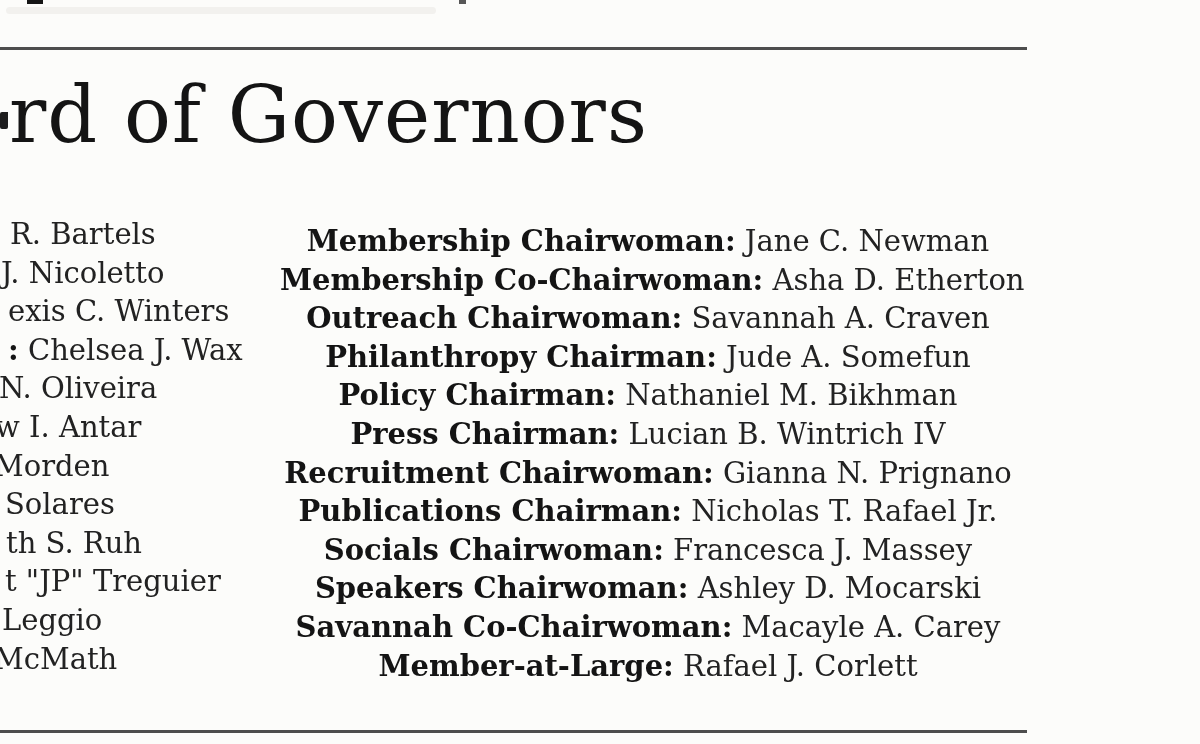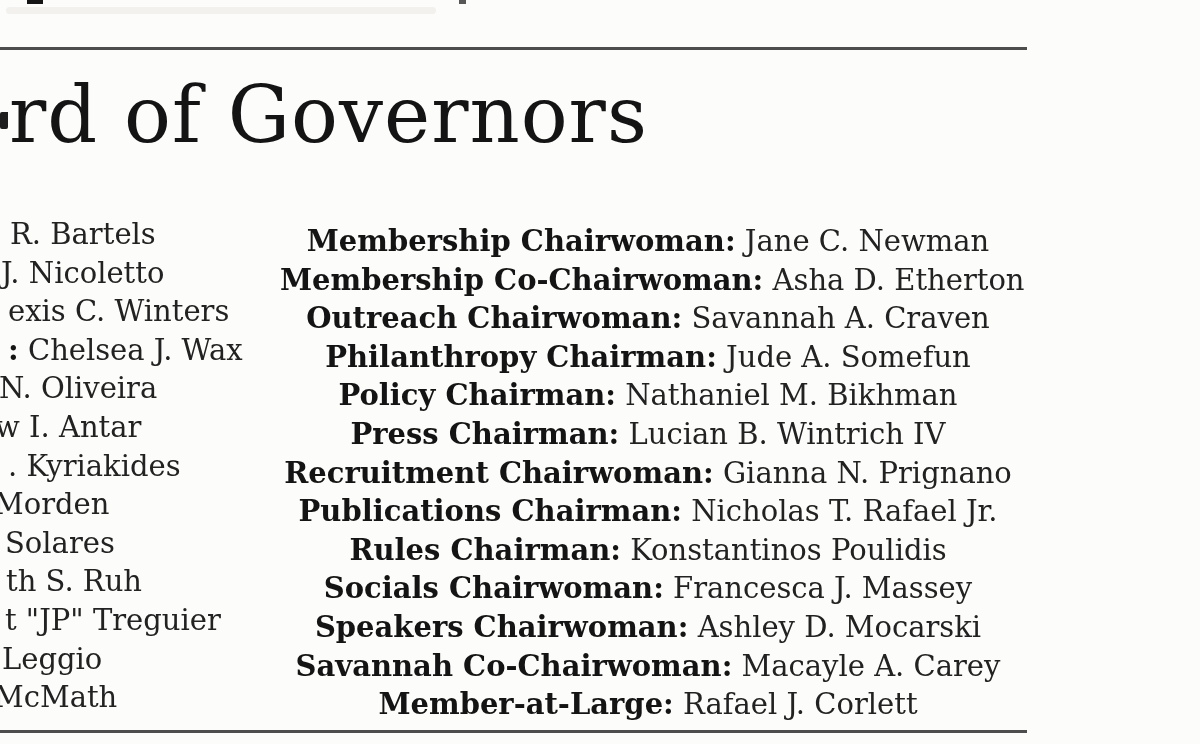--- a/index.html
+++ b/index.html
@@ -82,38 +82,36 @@
   <div class="title-sliver"></div>
   <h1 class="title">rd of Governors</h1>
 
   <div class="left-col" id="leftCol">
       <div class="row" style="margin-left: 3px;"><b></b><span>R. Bartels</span></div>
       <div class="row" style="margin-left: -6px;"><b></b><span>J. Nicoletto</span></div>
       <div class="row" style="margin-left: 1px;"><b></b><span>exis C. Winters</span></div>
       <div class="row" style="margin-left: 1px;"><b>:</b><span> Chelsea J. Wax</span></div>
       <div class="row" style="margin-left: -8px;"><b></b><span>N. Oliveira</span></div>
       <div class="row" style="margin-left: -12px;"><b></b><span>w I. Antar</span></div>
-      <div class="row" style="margin-left: 1px;"><b></b><span>. Kyriakides</span></div>
       <div class="row" style="margin-left: -13px;"><b></b><span>Morden</span></div>
       <div class="row" style="margin-left: -2px;"><b></b><span>Solares</span></div>
       <div class="row" style="margin-left: -1px;"><b></b><span>th S. Ruh</span></div>
       <div class="row" style="margin-left: -2px;"><b></b><span>t "JP" Treguier</span></div>
       <div class="row" style="margin-left: -5px;"><b></b><span>Leggio</span></div>
       <div class="row" style="margin-left: -13px;"><b></b><span>McMath</span></div>
     </div>
   <div class="right-col" id="rightCol">
       <div class="row"><b>Membership Chairwoman:</b> <span>Jane C. Newman</span></div>
       <div class="row"><b>Membership Co-Chairwoman:</b> <span>Asha D. Etherton</span></div>
       <div class="row"><b>Outreach Chairwoman:</b> <span>Savannah A. Craven</span></div>
       <div class="row"><b>Philanthropy Chairman:</b> <span>Jude A. Somefun</span></div>
       <div class="row"><b>Policy Chairman:</b> <span>Nathaniel M. Bikhman</span></div>
       <div class="row"><b>Press Chairman:</b> <span>Lucian B. Wintrich IV</span></div>
       <div class="row"><b>Recruitment Chairwoman:</b> <span>Gianna N. Prignano</span></div>
       <div class="row"><b>Publications Chairman:</b> <span>Nicholas T. Rafael Jr.</span></div>
-      <div class="row"><b>Rules Chairman:</b> <span>Konstantinos Poulidis</span></div>
       <div class="row"><b>Socials Chairwoman:</b> <span>Francesca J. Massey</span></div>
       <div class="row"><b>Speakers Chairwoman:</b> <span>Ashley D. Mocarski</span></div>
       <div class="row"><b>Savannah Co-Chairwoman:</b> <span>Macayle A. Carey</span></div>
       <div class="row"><b>Member-at-Large:</b> <span>Rafael J. Corlett</span></div>
     </div>
 
   <div class="rule rule-bottom"></div>
 
 </div>
 

